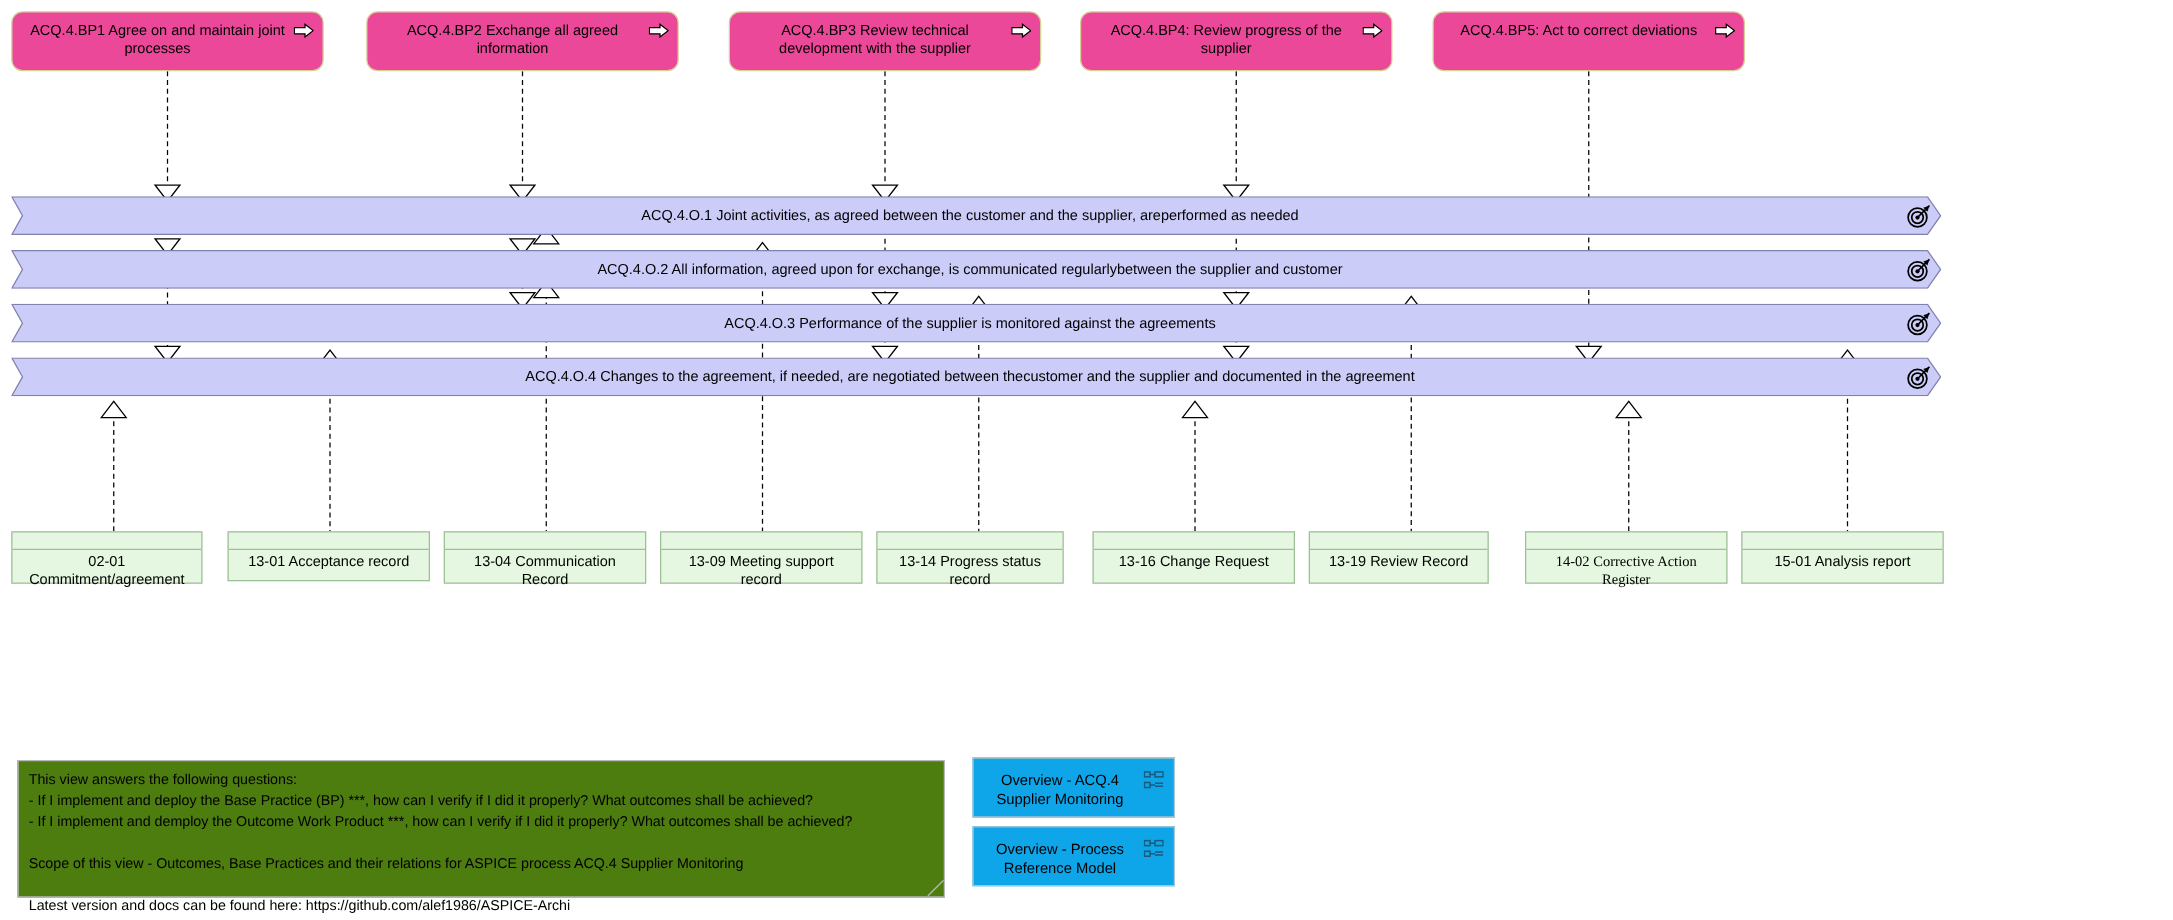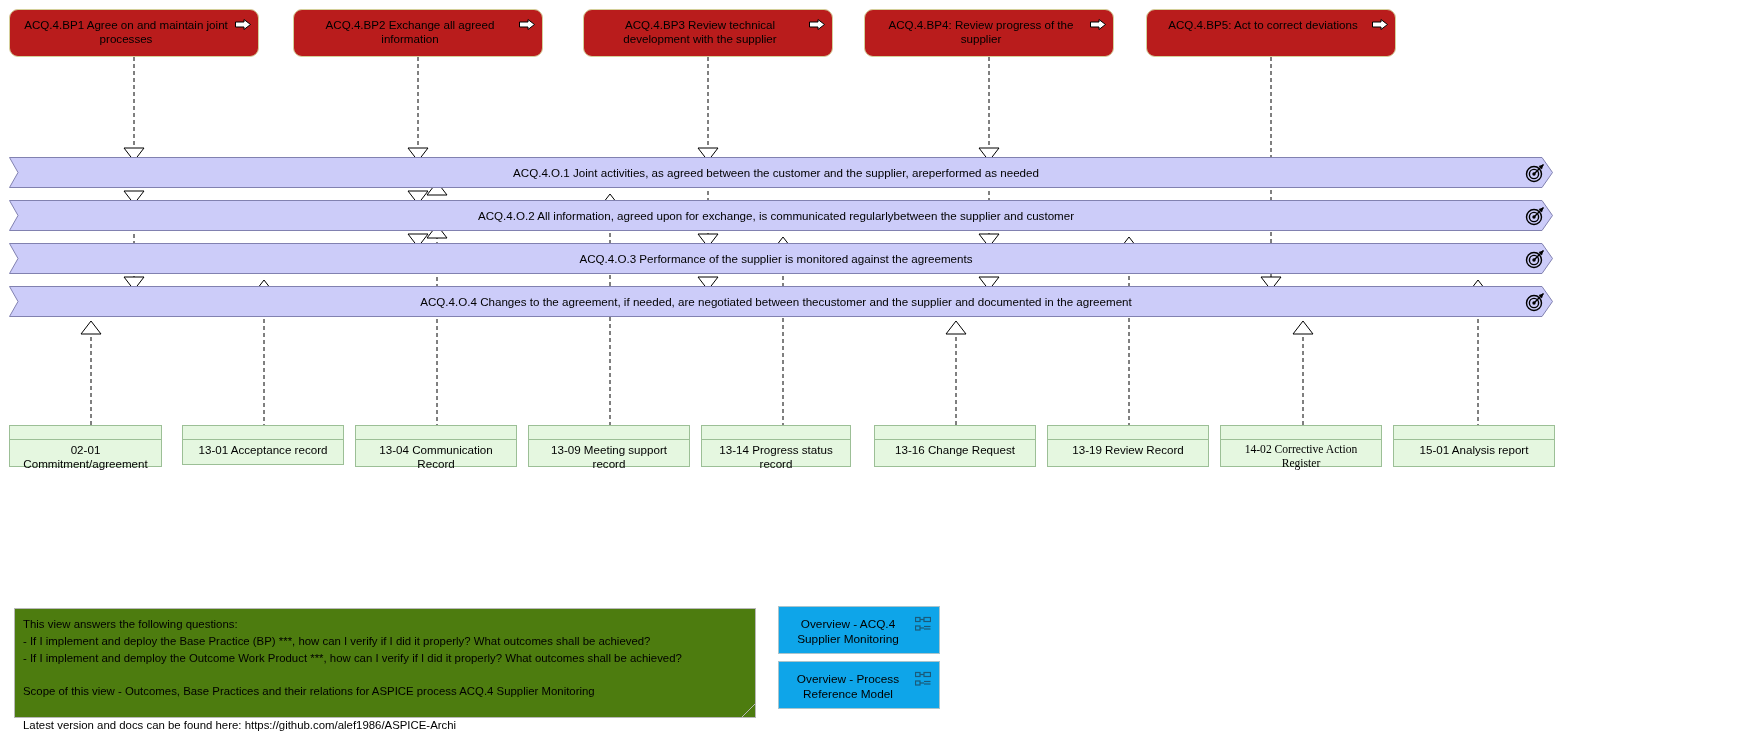--- a/index.html
+++ b/index.html
@@ -18,21 +18,21 @@
   svg.lines {
     position: absolute; left: 0; top: 0;
     width: 1738px; height: 736px;
     pointer-events: none;
     z-index: 1;
   }
 
   
   .bp {
     position: absolute;
-    background: #b91c1c;
+    background: #ec4899;
     border: 1px solid #d4d09a;
     border-radius: 9px;
     z-index: 3;
   }
   .bp .bp-label {
     position: absolute;
     left: 10px; right: 26px; top: 8px;
     text-align: center;
     font-size: 11.6px;
     color: #000;
@@ -319,21 +319,21 @@
     <div class="wp-label">13-09 Meeting support record</div>
   </div>
   <div class="wp" style="left:701px; top:425px; width:150px; height:42px;">
     <div class="wp-tab"></div>
     <div class="wp-label">13-14 Progress status record</div>
   </div>
   <div class="wp" style="left:874px; top:425px; width:162px; height:42px;">
     <div class="wp-tab"></div>
     <div class="wp-label">13-16 Change Request</div>
   </div>
-  <div class="wp" style="left:1047px; top:425px; width:162px; height:42px;">
+  <div class="wp" style="left:1047px; top:425px; width:144px; height:42px;">
     <div class="wp-tab"></div>
     <div class="wp-label">13-19 Review Record</div>
   </div>
   <div class="wp" style="left:1220px; top:425px; width:162px; height:42px;font-family:Liberation Serif, serif;">
     <div class="wp-tab"></div>
     <div class="wp-label">14-02 Corrective Action Register</div>
   </div>
   <div class="wp" style="left:1393px; top:425px; width:162px; height:42px;">
     <div class="wp-tab"></div>
     <div class="wp-label">15-01 Analysis report</div>

